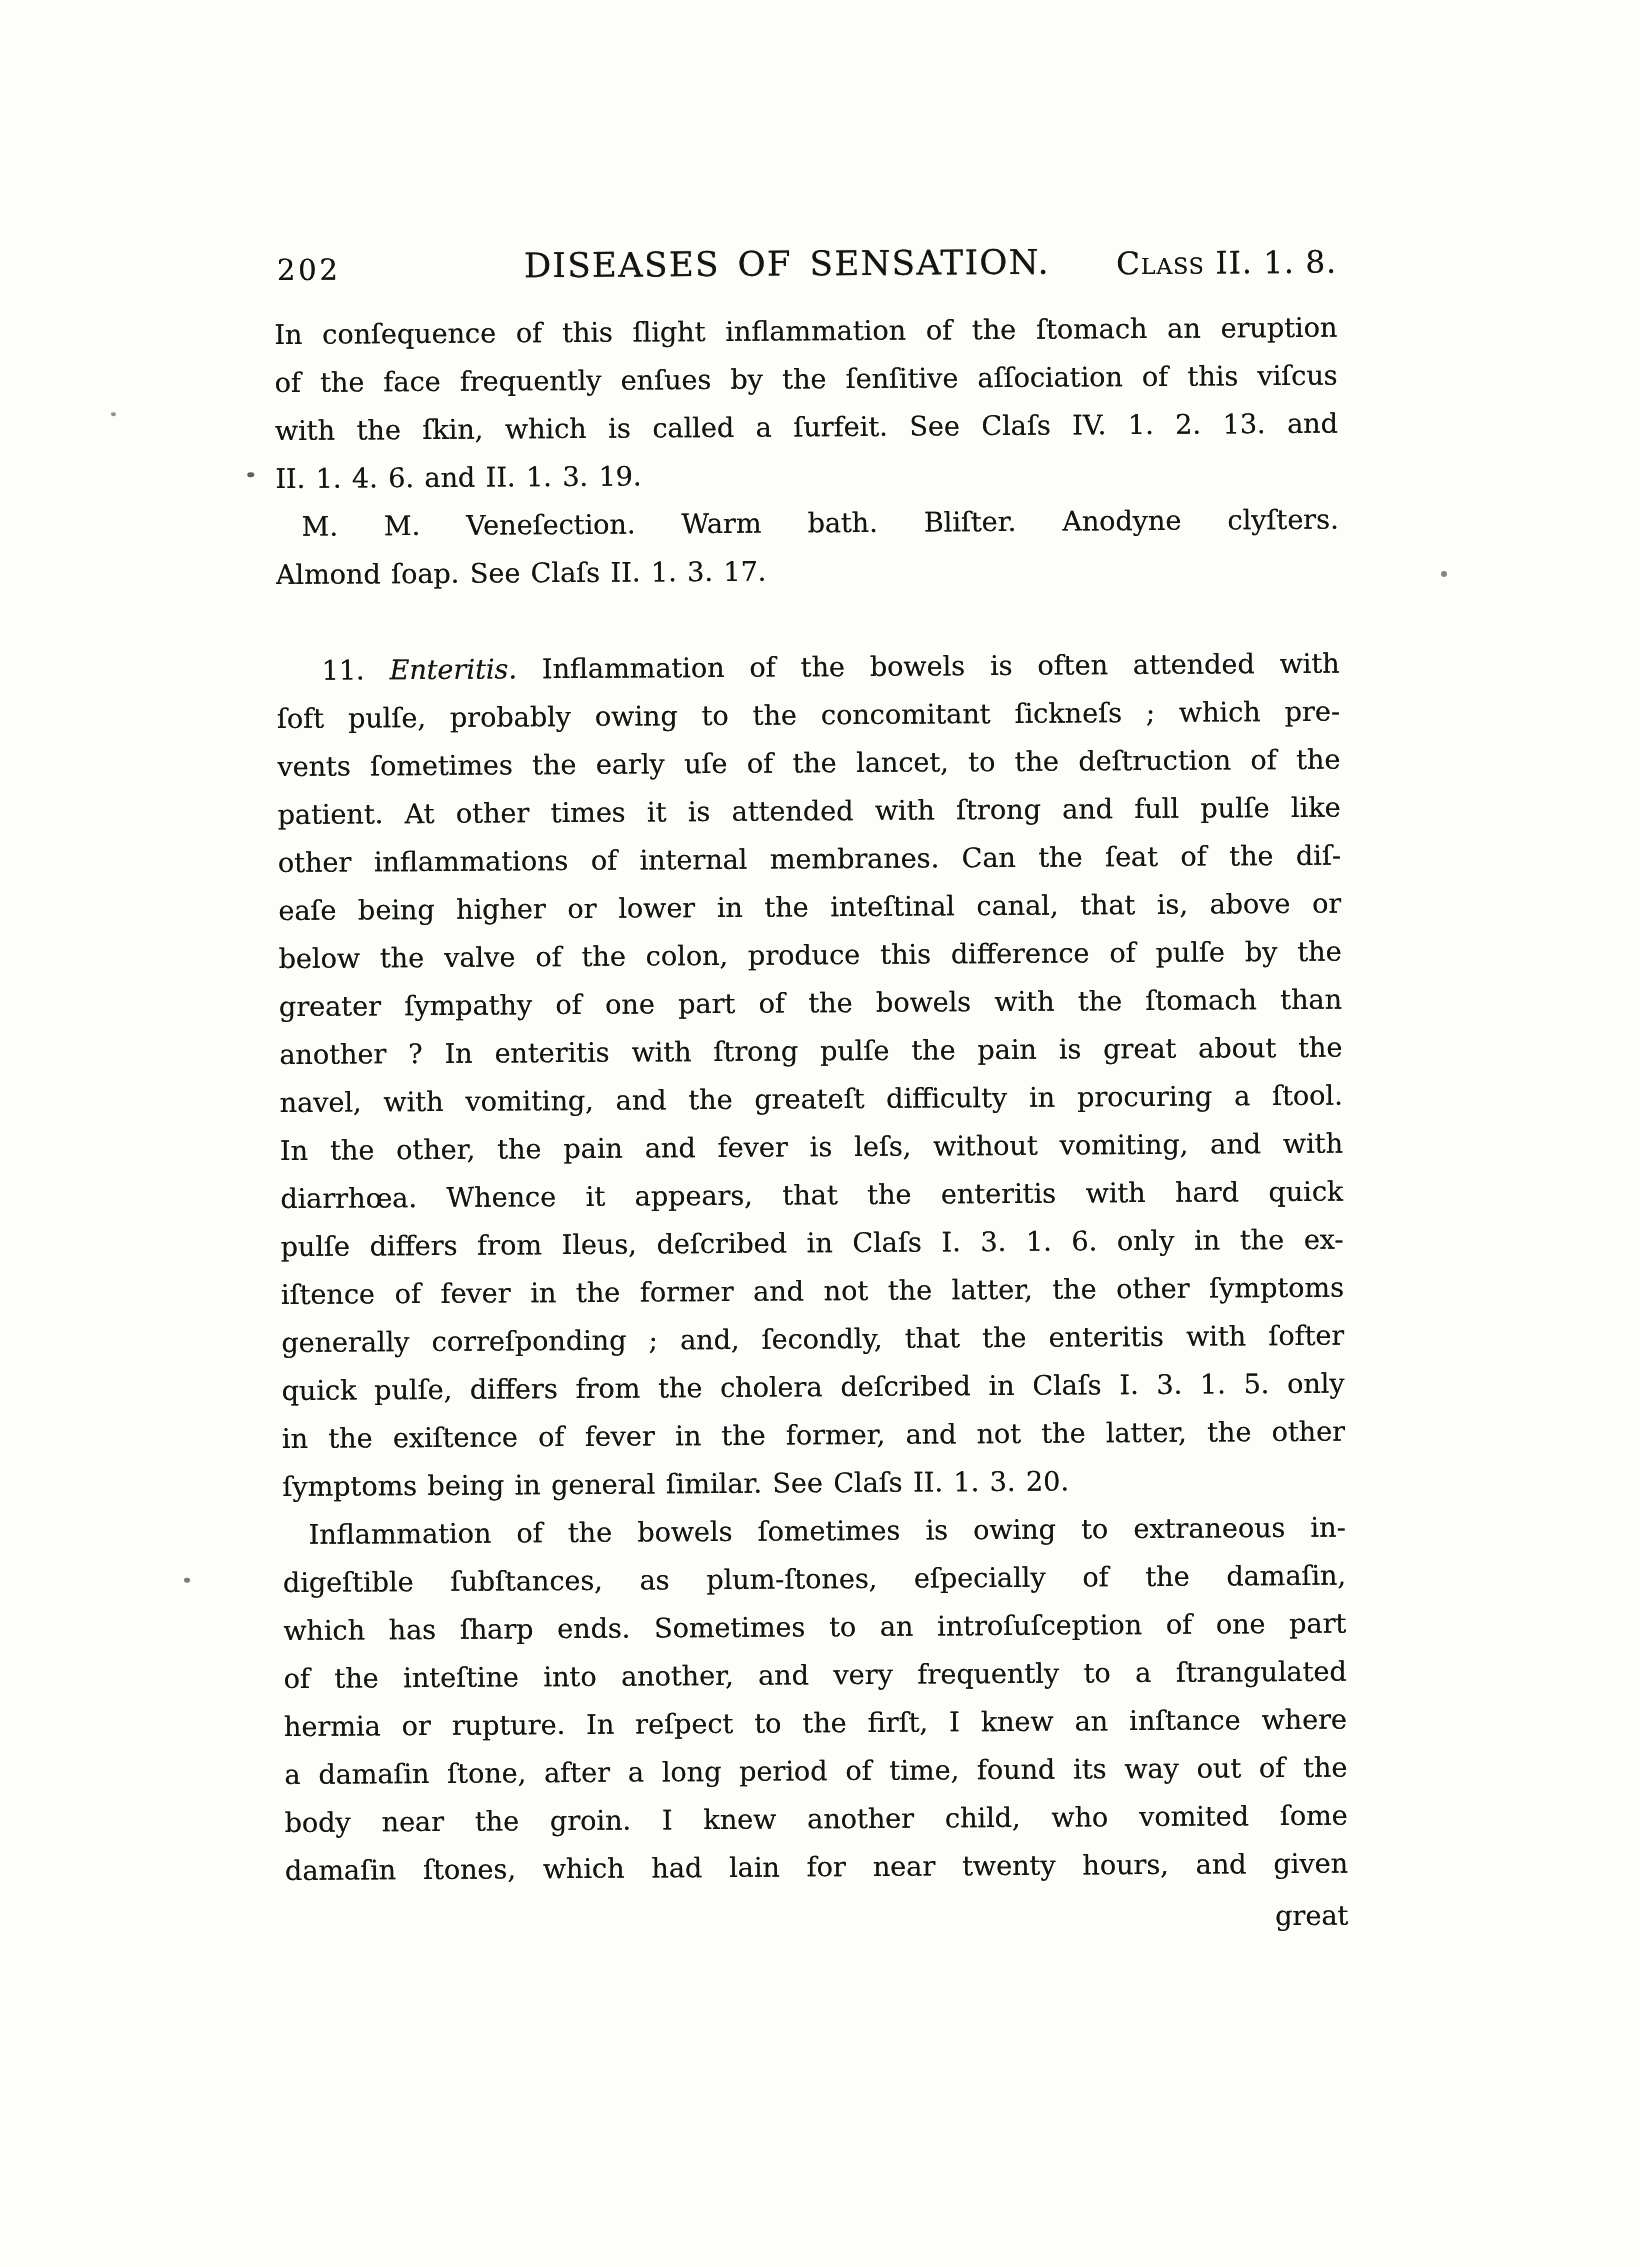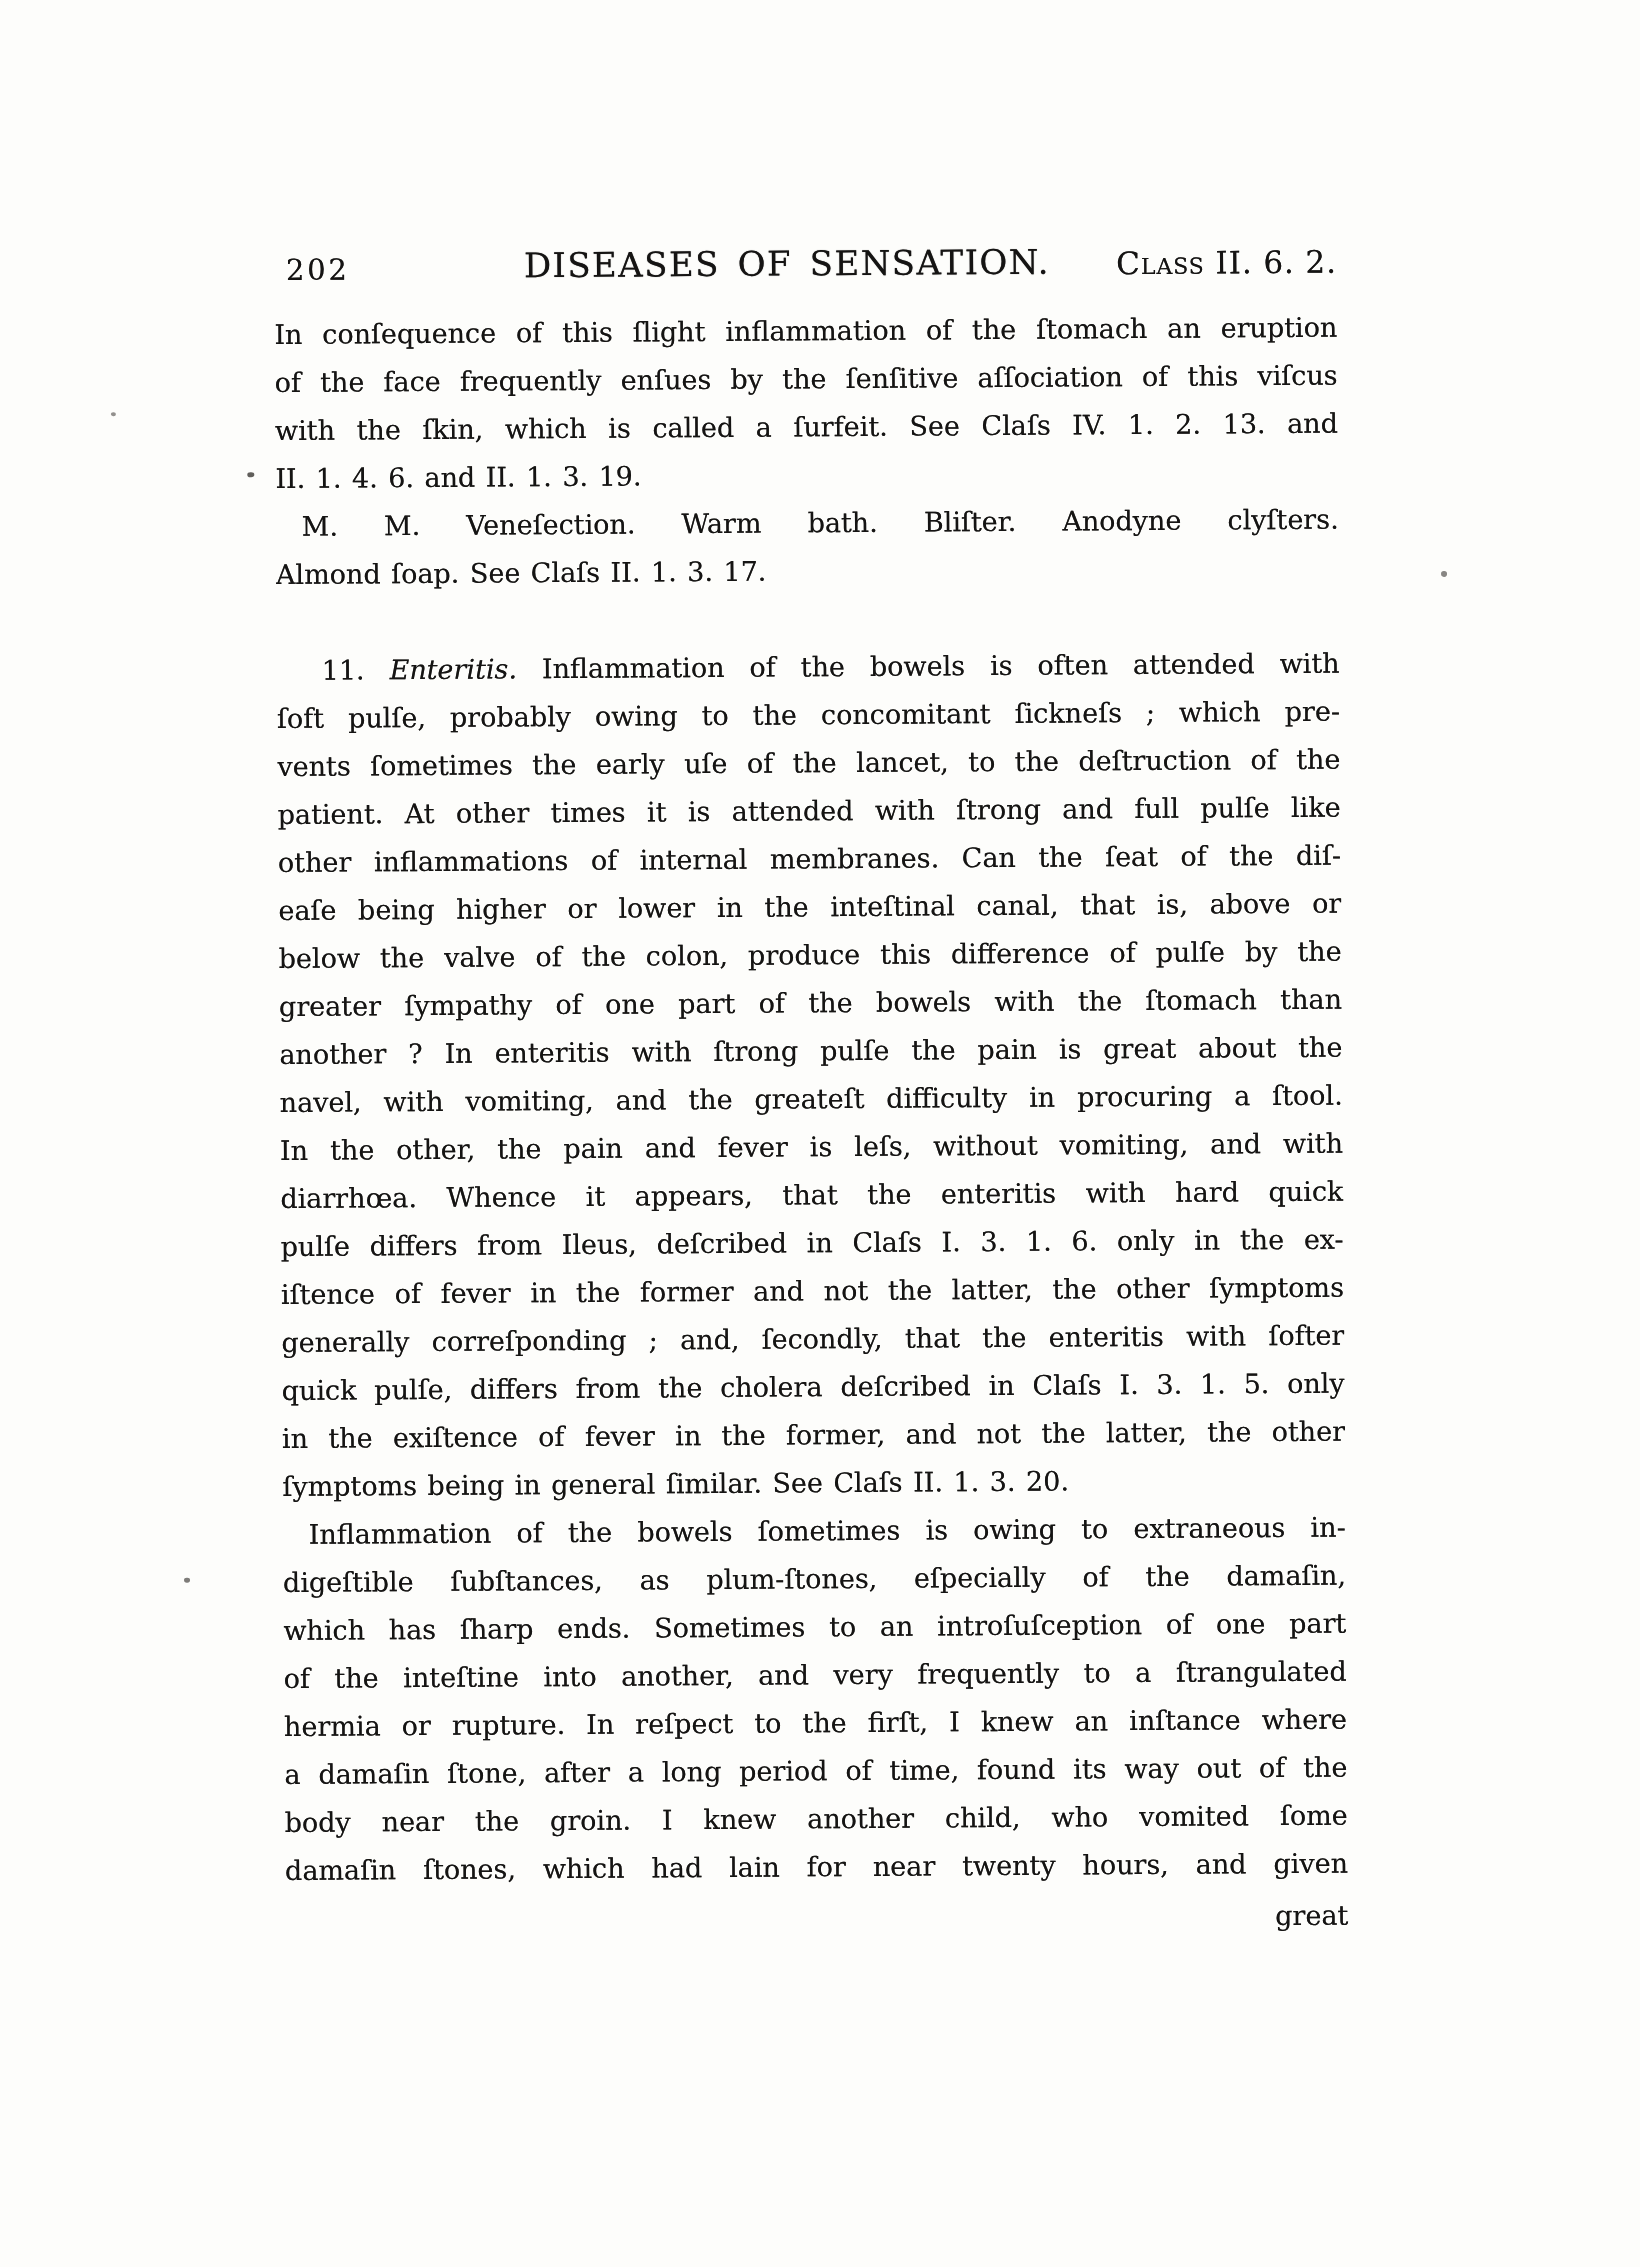--- a/index.html
+++ b/index.html
@@ -25,21 +25,21 @@
   
   .running-header {
     position: absolute;
     left: 272px;
     top: 244px;
     width: 1063px;
     height: 43px;
   }
   .page-num {
     position: absolute;
-    left: 12px;
+    left: 3px;
     bottom: 0;
     font-size: 29px;
     letter-spacing: 2.8px;
     text-shadow: 0 0 0.6px rgba(20,19,18,0.75);
   }
   .running-title {
     position: absolute;
     left: 0;
     right: 37px;
     bottom: 0;
@@ -100,21 +100,21 @@
   .speck-4 { left: 173px; top: 1577px; width: 5.6px; height: 4.7px; opacity: 0.65; }
 </style>
 </head>
 <body>
 
 <div class="sheet">
 
   <div class="running-header">
     <span class="page-num">202</span>
     <span class="running-title">DISEASES OF SENSATION.</span>
-    <span class="class-ref"><span class="sc">Class</span>&nbsp;<span>II. 6. 2.</span></span>
+    <span class="class-ref"><span class="sc">Class</span>&nbsp;<span>II. 1. 8.</span></span>
   </div>
 
   <div class="text-block" id="text-block">
       <div class="para">
         <div class="line"><span>In conſequence of this ſlight inflammation of the ſtomach an eruption</span></div>
         <div class="line"><span>of the face frequently enſues by the ſenſitive aſſociation of this viſcus</span></div>
         <div class="line"><span>with the ſkin, which is called a ſurfeit.  See Claſs IV. 1. 2. 13. and</span></div>
         <div class="line no-just"><span>II. 1. 4. 6. and II. 1. 3. 19.</span></div>
       </div>
       <div class="para">

